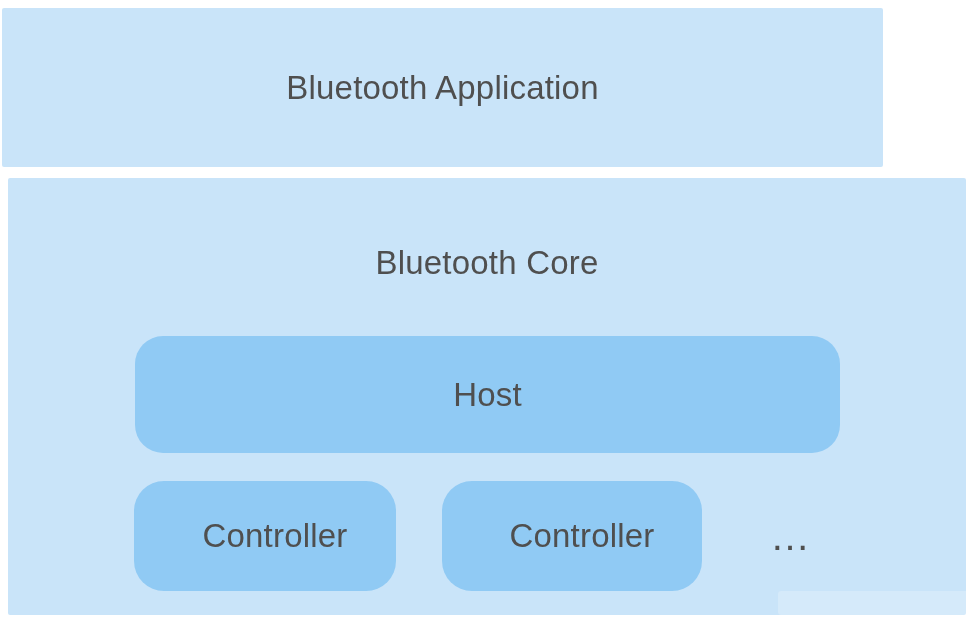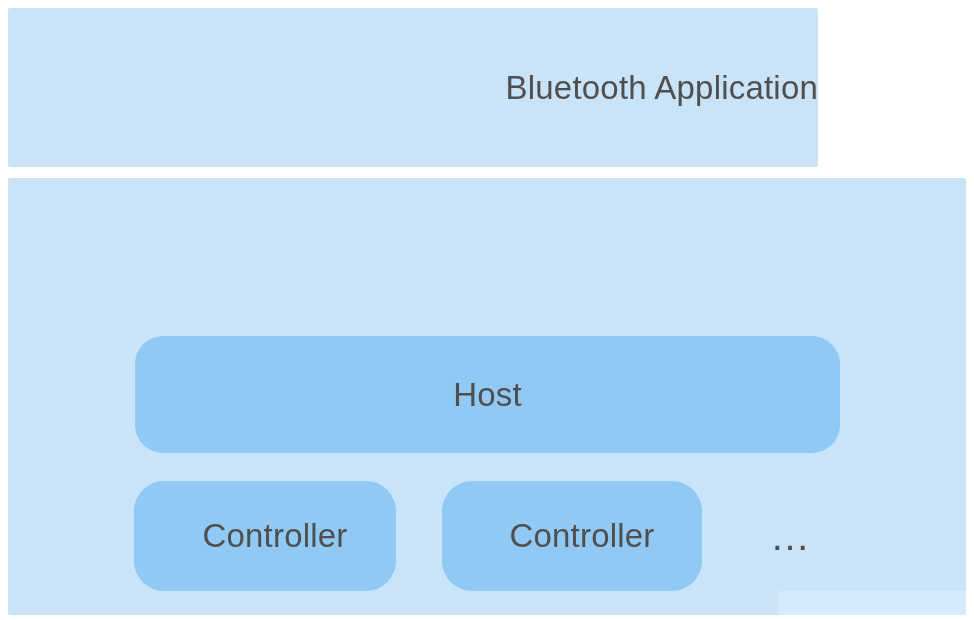--- a/index.html
+++ b/index.html
@@ -14,23 +14,23 @@
     width: 974px; height: 620px;
     background: var(--canvas_bg, #ffffff);
   }
   .layer {
     position: absolute;
     background: var(--layer_bg, #c9e4f9);
     border-radius: 2px;
     color: var(--text, #4f4f4f);
   }
   .app-layer {
-    left: 8px; top: 8px;
-    width: 810px; height: 159px;
-    display: flex; align-items: center; justify-content: flex-end;
+    left: 2px; top: 8px;
+    width: 881px; height: 159px;
+    display: flex; align-items: center; justify-content: center;
   }
   .layer-title {
     font-size: 33px;
     letter-spacing: 0.2px;
     color: var(--text, #4f4f4f);
   }
   .core-layer {
     left: 8px; top: 178px;
     width: 958px; height: 437px;
   }
@@ -85,20 +85,21 @@
 <body>
 
 <div class="canvas">
 
   <div class="layer app-layer">
     <span class="layer-title">Bluetooth Application</span>
   </div>
 
   <div class="layer core-layer">
 
+    <div class="core-title">Bluetooth Core</div>
 
     <div class="block host-block">
       <span>Host</span>
     </div>
 
     <div class="block controller-block controller-1">
       <span>Controller</span>
     </div>
 
     <div class="block controller-block controller-2">

